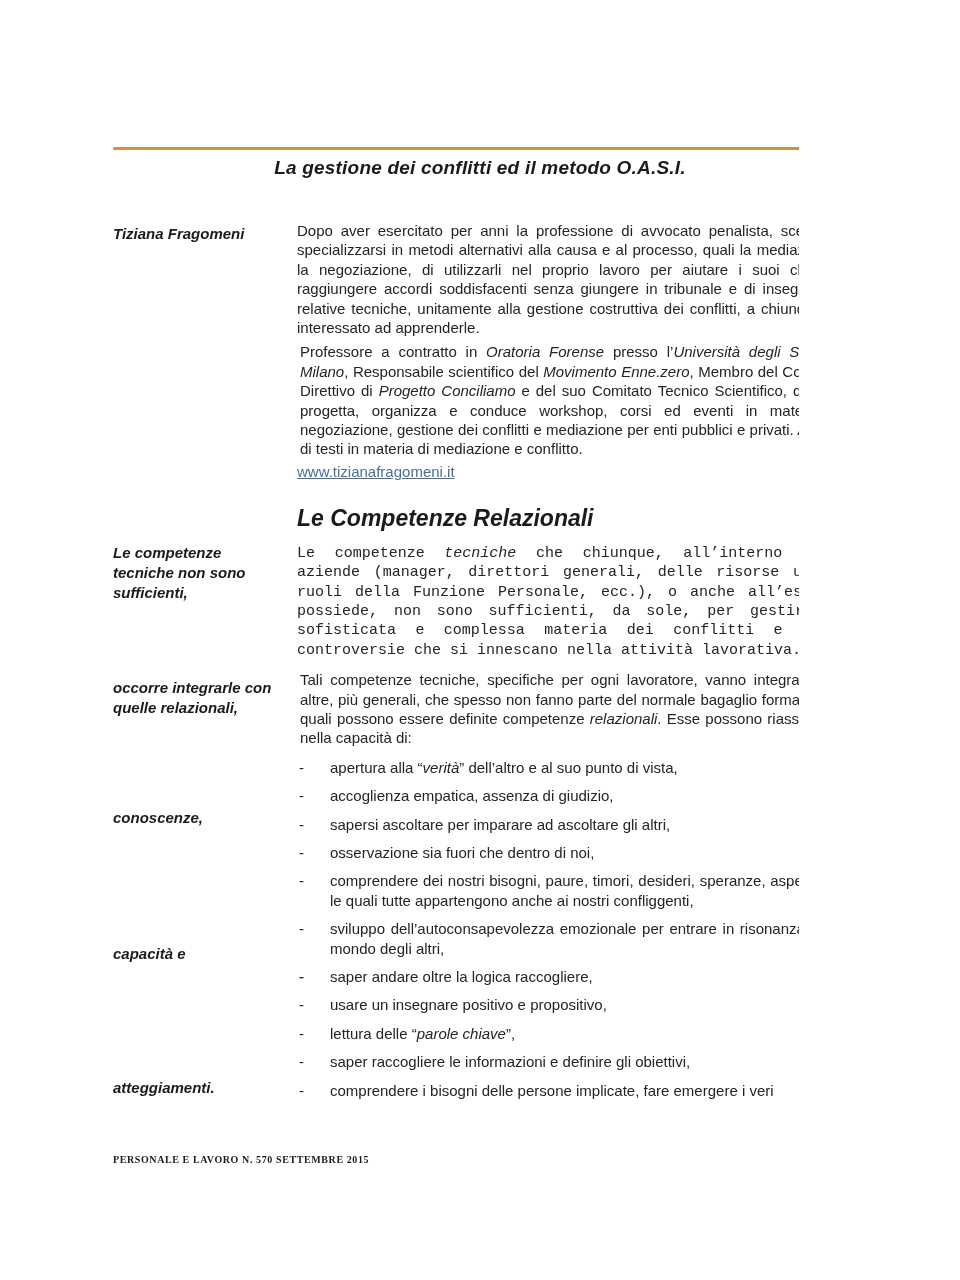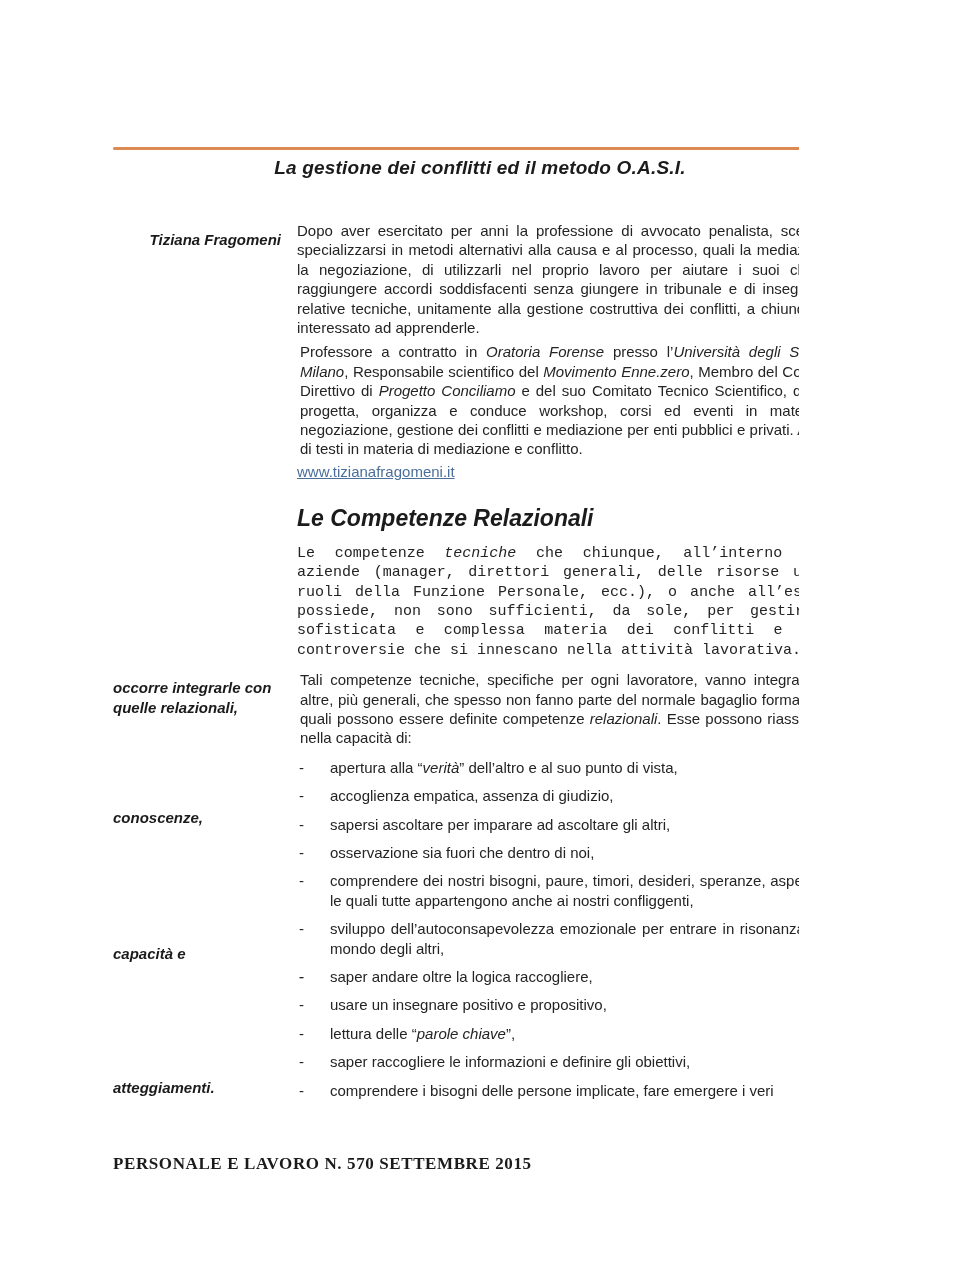--- a/index.html
+++ b/index.html
@@ -84,21 +84,21 @@
     position: absolute;
     left: 2px;
     top: 0;
   }
   .footer-journal {
     position: absolute;
     left: 113px;
     top: 1154px;
     font-family: "Liberation Serif", serif;
     font-weight: bold;
-    font-size: 17px;
+    font-size: 10px;
     letter-spacing: 0.6px;
     color: #1b1b1b;
   }
   .page-number-box {
     position: absolute;
     left: 827px;
     top: 1150px;
     min-width: 20px;
     text-align: center;
     border: 2px solid #4a4a4a;
@@ -110,21 +110,22 @@
 </style>
 </head>
 <body>
 
 <div class="page">
 
   <div class="top-rule" style="background: rgb(221, 138, 82);"></div>
 
   <div class="doc-title">La gestione dei conflitti ed il metodo O.A.S.I.</div>
 
-  <div class="side-label" style="top: 230px; text-align: right;">Tiziana Fragomeni</div>
+  <div class="side-label" style="top: 224px;">Tiziana Fragomeni</div>
+  <div class="side-label" style="top: 543px;">Le competenze tecniche non sono sufficienti,</div>
   <div class="side-label" style="top: 638px; margin-top: 40px;">occorre integrarle con quelle relazionali,</div>
   <div class="side-label" style="top: 808px;">conoscenze,</div>
   <div class="side-label" style="top: 944px;">capacità e</div>
   <div class="side-label" style="top: 1078px;">atteggiamenti.</div>
 
   <div class="main-col">
     <p class="para"><span>Dopo aver esercitato per anni la professione di avvocato penalista, sceglie di specializzarsi in metodi alternativi alla causa e al processo, quali la mediazione e la negoziazione, di utilizzarli nel proprio lavoro per aiutare i suoi clienti a raggiungere accordi soddisfacenti senza giungere in tribunale e di insegnare le relative tecniche, unitamente alla gestione costruttiva dei conflitti, a chiunque sia interessato ad apprenderle.</span></p>
     <p class="para tight"><span>Professore a contratto in </span><span class="it">Oratoria Forense</span><span> presso l’</span><span class="it">Università degli Studi di Milano</span><span>, Responsabile scientifico del </span><span class="it">Movimento Enne.zero</span><span>, Membro del Consiglio Direttivo di </span><span class="it">Progetto Conciliamo</span><span> e del suo Comitato Tecnico Scientifico, da anni progetta, organizza e conduce workshop, corsi ed eventi in materia di negoziazione, gestione dei conflitti e mediazione per enti pubblici e privati. Autrice di testi in materia di mediazione e conflitto.</span></p>
     <p class="link-line"><a class="doc-link" href="#">www.tizianafragomeni.it</a></p>
 

